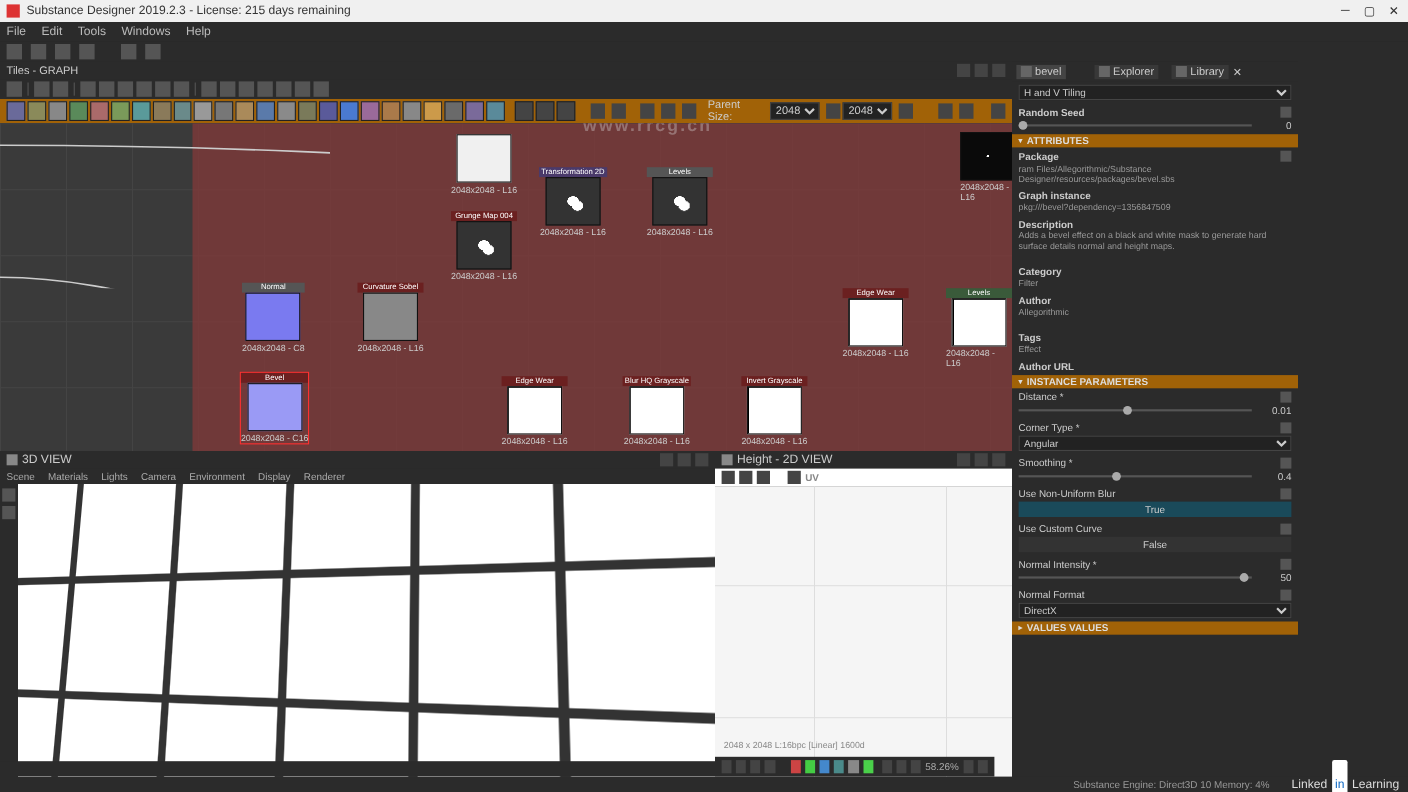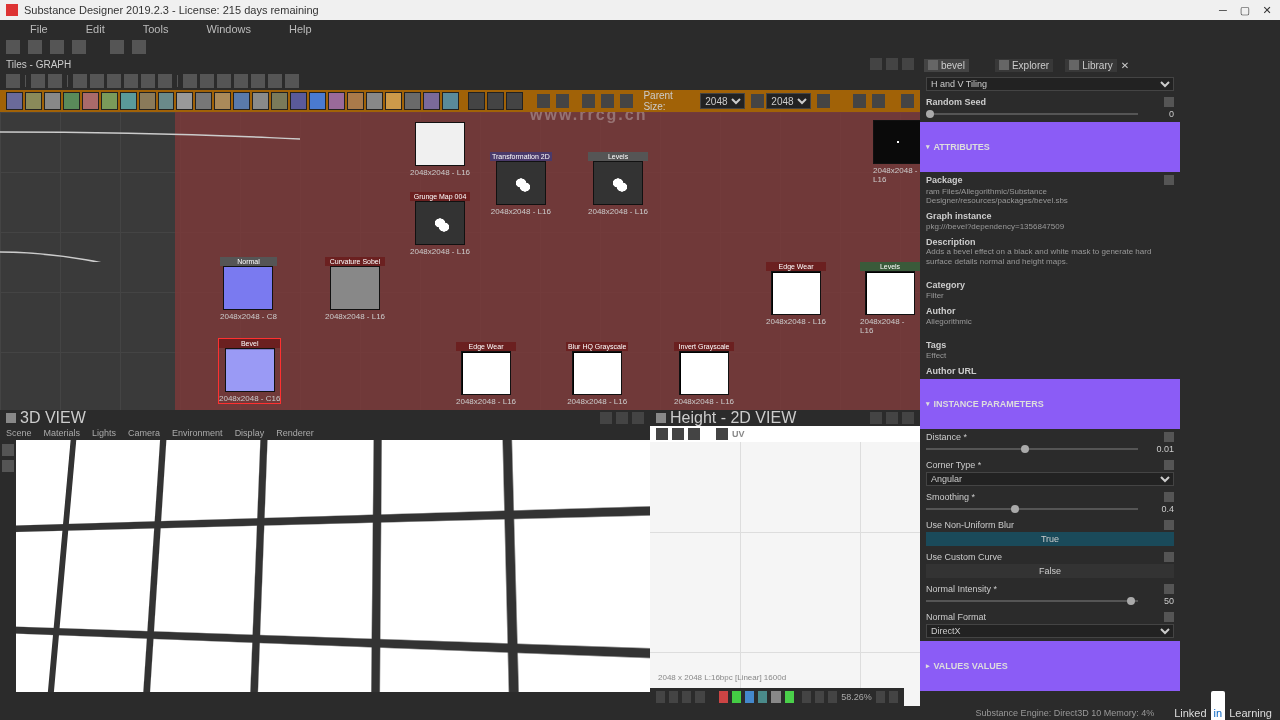--- a/index.html
+++ b/index.html
@@ -6,21 +6,21 @@
 body { background: #2b2b2b; color: #ccc; font-size: 10px; overflow: hidden; width: 1280px; height: 720px; position: relative; }
 
 
 .titlebar { background: #f0f0f0; color: #333; height: 20px; display: flex; align-items: center; padding: 0 6px; font-size: 11px; }
 .titlebar .logo { width: 12px; height: 12px; background: #d33; margin-right: 6px; }
 .titlebar .spacer { flex: 1; }
 .titlebar .wc { width: 14px; height: 14px; margin-left: 8px; cursor: pointer; display: flex; align-items: center; justify-content: center; }
 
 
 .menubar { background: #2b2b2b; height: 18px; display: flex; align-items: center; padding: 0 6px; gap: 14px; font-size: 11px; color: #bbb; }
-.menubar span { cursor: pointer; margin-left: 24px; }
+.menubar span { cursor: pointer; }
 
 
 .toptoolbar { background: #2b2b2b; height: 18px; display: flex; align-items: center; padding: 0 6px; gap: 8px; }
 .toptoolbar .ico { width: 14px; height: 14px; background: #555; cursor: pointer; }
 
 
 .main { display: flex; height: calc(720px - 56px - 14px); }
 .left-area { width: 920px; display: flex; flex-direction: column; }
 .right-area { width: 260px; background: #2b2b2b; overflow: hidden; }
 
@@ -68,21 +68,21 @@
 
 svg.wires { position: absolute; inset: 0; pointer-events: none; }
 svg.wires path { stroke: #ccc; stroke-width: 1.5; fill: none; }
 svg.wires path.orange { stroke: #e89a3a; stroke-width: 2; }
 
 
 .bottom-panels { height: 296px; display: flex; }
 .panel3d { width: 650px; display: flex; flex-direction: column; background: #2b2b2b; }
 .panel2d { flex: 1; display: flex; flex-direction: column; background: #2b2b2b; }
 
-.panel-header { height: 16px; background: #2b2b2b; display: flex; align-items: center; padding: 0 6px; font-size: 16px; color: #ccc; }
+.panel-header { height: 16px; background: #2b2b2b; display: flex; align-items: center; padding: 0 6px; font-size: 11px; color: #ccc; }
 .panel-header .cube-ico { width: 10px; height: 10px; background: #888; margin-right: 4px; }
 .panel-header .spacer { flex: 1; }
 .panel-header .pico { width: 12px; height: 12px; margin-left: 4px; background: #444; cursor: pointer; }
 
 .panel3d-menu { height: 14px; background: #2b2b2b; display: flex; align-items: center; padding: 0 6px; gap: 12px; font-size: 9px; color: #aaa; }
 .panel3d-menu span { cursor: pointer; }
 
 .view3d { flex: 1; background: #eee; position: relative; overflow: hidden; }
 .view3d-grid { position: absolute; inset: 0; background: #fff;
   transform: perspective(400px) rotateY(-12deg) rotateX(6deg) scale(1.35);
@@ -111,21 +111,21 @@
 .props-tabs .tab { display: flex; align-items: center; gap: 3px; padding: 1px 4px; background: #383838; cursor: pointer; }
 .props-tabs .tab .tico2 { width: 10px; height: 10px; background: #666; }
 .props-tabs .tab.active { background: #444; }
 .props-tabs .close-ico { width: 10px; height: 10px; cursor: pointer; }
 
 .props-body { height: calc(100% - 18px); overflow-y: auto; padding: 0; }
 .prop-row { padding: 3px 6px; font-size: 9px; color: #ccc; }
 .prop-select { width: 100%; background: #222; border: 1px solid #444; color: #ccc; font-size: 9px; height: 14px; }
 .prop-label { display: flex; justify-content: space-between; align-items: center; margin-bottom: 2px; }
 .prop-label .reset-ico { width: 10px; height: 10px; background: #555; cursor: pointer; }
-.prop-section { background: #8b5cf6; padding: 20px 6px; font-size: 9px; font-weight: bold; color: #ddd; display: flex; align-items: center; gap: 4px; }
+.prop-section { background: #a16207; padding: 1px 6px; font-size: 9px; font-weight: bold; color: #ddd; display: flex; align-items: center; gap: 4px; }
 .prop-section::before { content: "▸"; font-size: 7px; }
 .prop-section.open::before { content: "▾"; }
 .prop-slider { display: flex; align-items: center; gap: 6px; }
 .prop-slider .track { flex: 1; height: 2px; background: #555; position: relative; }
 .prop-slider .thumb { position: absolute; top: -3px; width: 8px; height: 8px; background: #aaa; border-radius: 50%; }
 .prop-slider .val { width: 30px; text-align: right; font-size: 9px; color: #ccc; }
 .prop-toggle { background: #1a4a5a; text-align: center; padding: 2px; font-size: 9px; cursor: pointer; }
 .prop-toggle.off { background: #333; }
 .prop-desc { font-size: 8px; color: #999; line-height: 1.2; }
 .prop-field-label { font-size: 9px; font-weight: bold; color: #ccc; }

